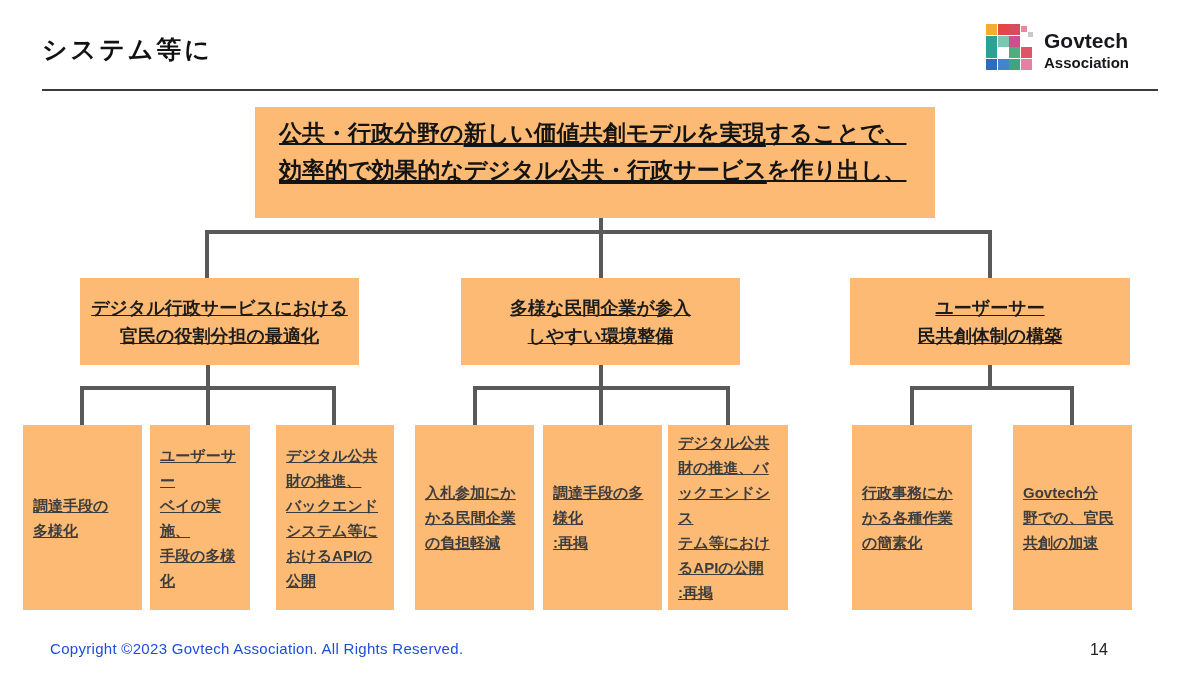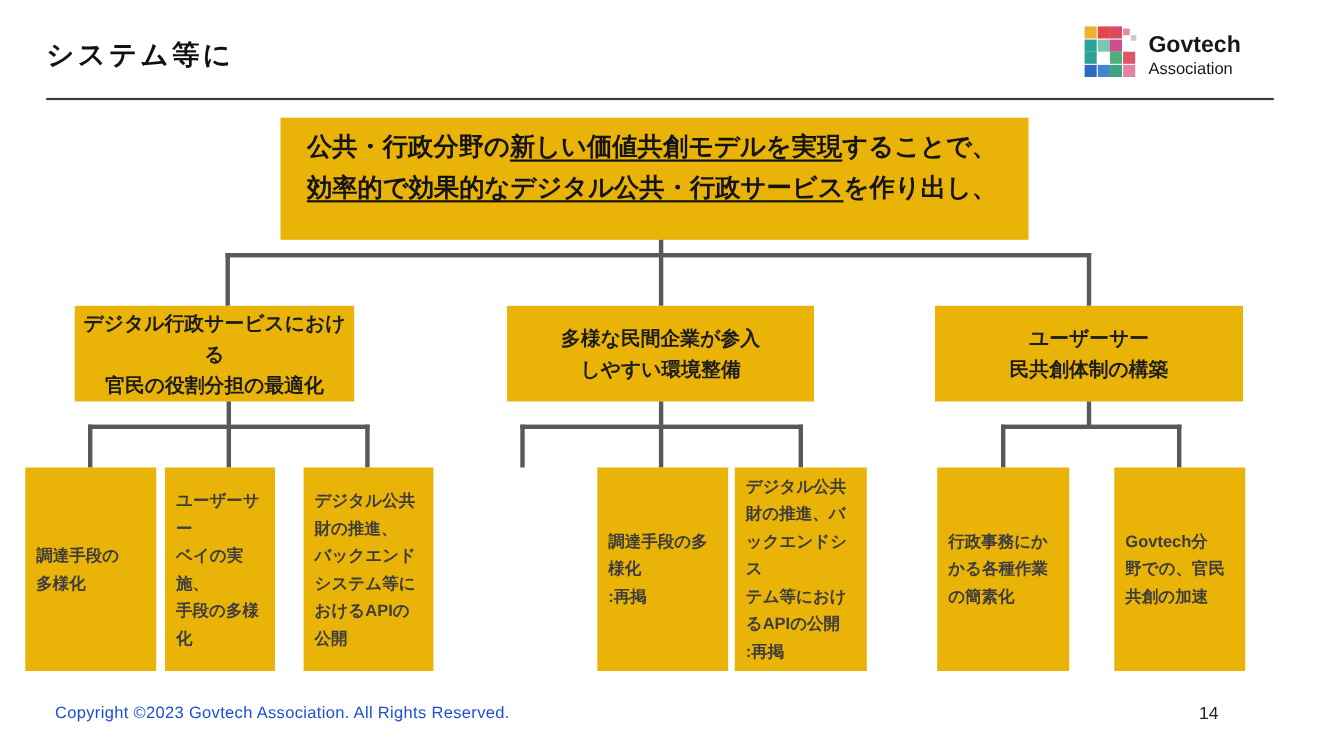--- a/index.html
+++ b/index.html
@@ -11,35 +11,35 @@
   .page-title{
     position:absolute;left:42px;top:33px;font-size:25px;font-weight:700;
     letter-spacing:3px;color:#111;margin:0;
   }
   .header-rule{position:absolute;left:42px;top:89px;width:1116px;height:2px;background:#3a3a3a;}
   .logo{position:absolute;left:986px;top:24px;display:flex;align-items:flex-end;gap:12px;}
   .logo-mark{position:relative;width:46px;height:46px;}
   .logo-mark .tile{position:absolute;}
   .logo-text{display:flex;flex-direction:column;line-height:1;}
   .logo-name{font-size:21px;font-weight:700;color:#17171c;}
-  .logo-subname{font-size:15px;font-weight:400;color:#17171c;margin-top:4px;}
+  .logo-subname{font-size:15px;font-weight:700;color:#17171c;margin-top:4px;}
   
-  .gbox{position:absolute;background:#eab308;box-sizing:border-box;}
+  .gbox{position:absolute;background:#fdba74;box-sizing:border-box;text-decoration:underline;}
   .vision-box{
     left:255px;top:107px;width:680px;height:111px;
     padding:8px 18px 0 24px;font-size:23px;line-height:37px;font-weight:700;color:#141414;
   }
   .vision-line{white-space:nowrap;}
   .vision-line .u{text-decoration:underline;text-decoration-thickness:1.5px;text-underline-offset:4px;}
   .pillar{
     top:278px;height:87px;display:flex;align-items:center;justify-content:center;
     text-align:center;font-size:18px;line-height:28px;font-weight:700;color:#1c1c1c;
     white-space:pre-line;
   }
-  .pillar-a{left:68px;width:254px;}
+  .pillar-a{left:80px;width:279px;}
   .pillar-b{left:461px;width:279px;}
   .pillar-c{left:850px;width:280px;}
   .leaf{
     top:425px;height:185px;display:flex;align-items:center;
     font-size:15px;line-height:25px;font-weight:600;color:#3d3d3d;
     padding:0 10px;white-space:pre-line;text-align:left;
   }
   
   .conn{position:absolute;background:#595959;}
   
@@ -113,20 +113,23 @@
 多様化</div>
   <div class="gbox leaf" style="left:150px;width:100px;">ユーザーサー
 ベイの実施、
 手段の多様化</div>
   <div class="gbox leaf" style="left:276px;width:118px;">デジタル公共
 財の推進、
 バックエンド
 システム等に
 おけるAPIの
 公開</div>
+  <div class="gbox leaf" style="left:415px;width:119px;">入札参加にか
+かる民間企業
+の負担軽減</div>
   <div class="gbox leaf" style="left:543px;width:119px;">調達手段の多
 様化
 :再掲</div>
   <div class="gbox leaf" style="left:668px;width:120px;">デジタル公共
 財の推進、バ
 ックエンドシス
 テム等におけ
 るAPIの公開
 :再掲</div>
   <div class="gbox leaf" style="left:852px;width:120px;">行政事務にか

